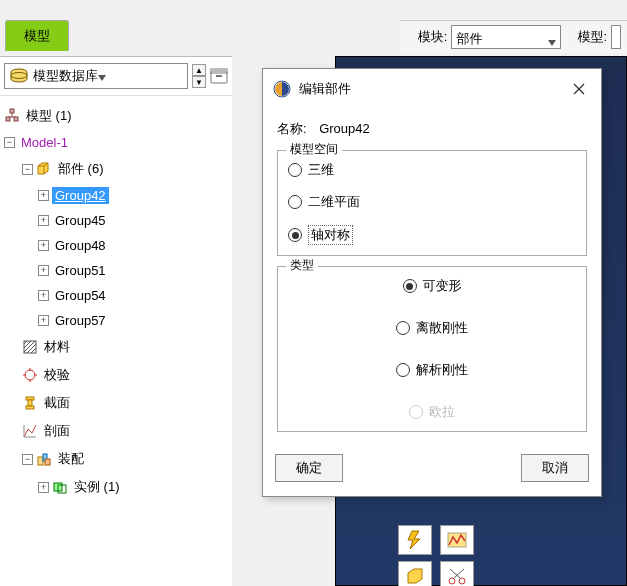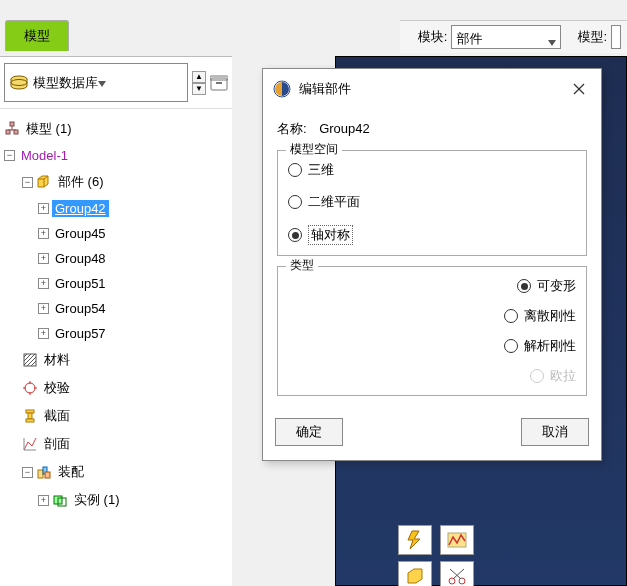--- a/index.html
+++ b/index.html
@@ -12,21 +12,21 @@
   .tab.active { background: #84cc16; }
   .top-right { position: absolute; right: 0; top: 20px; display: flex; align-items: center; gap: 4px; background: #f5f5f5; border-top: 1px solid #ccc; padding: 4px 6px; }
   .top-right label { margin-left: 12px; }
   .select { border: 1px solid #888; background: #fff; height: 24px; min-width: 110px; display: flex; align-items: flex-end; justify-content: space-between; padding: 0 4px; cursor: pointer; }
   .select .chev { font-size: 10px; color: #555; }
   .select.small { min-width: 8px; }
 
   
   .left-panel { position: absolute; left: 0; top: 56px; width: 232px; bottom: 0; background: #fff; border-top: 1px solid #bbb; }
   .db-row { display: flex; align-items: center; padding: 6px 4px; gap: 4px; border-bottom: 1px solid #ddd; }
-  .db-select { flex: 1; border: 1px solid #888; background: #fff; height: 39px; display: flex; align-items: center; padding: 0 4px; cursor: pointer; }
+  .db-select { flex: 1; border: 1px solid #888; background: #fff; height: 26px; display: flex; align-items: center; padding: 0 4px; cursor: pointer; }
   .db-icon { width: 20px; height: 16px; }
   .spin { width: 14px; display: flex; flex-direction: column; }
   .spin .sb { height: 12px; border: 1px solid #999; display: flex; align-items: center; justify-content: center; font-size: 8px; cursor: pointer; background: #f5f5f5; }
   .arch { width: 18px; height: 18px; }
 
   .tree { padding: 6px 2px; }
   .tree-row { display: flex; align-items: center; padding: 4px 0; gap: 3px; white-space: nowrap; }
   .tree-row.indent1 { padding-left: 2px; }
   .tree-row.indent2 { padding-left: 20px; }
   .tree-row.indent3 { padding-left: 36px; }
@@ -41,21 +41,21 @@
   
   .dialog { position: absolute; left: 262px; top: 68px; width: 340px; background: #fff; border: 1px solid #888; box-shadow: 3px 3px 8px rgba(0,0,0,.2); }
   .dlg-title { display: flex; align-items: center; justify-content: space-between; padding: 8px 10px; }
   .dlg-title .ttxt { display: flex; align-items: center; gap: 8px; font-size: 15px; }
   .dlg-title .close { width: 24px; height: 24px; display: flex; align-items: center; justify-content: center; cursor: pointer; font-size: 14px; }
   .dlg-body { padding: 10px 14px 4px; }
   .name-row { margin-bottom: 12px; font-size: 15px; }
   .fieldset { border: 1px solid #aaa; padding: 10px 10px; margin-bottom: 10px; position: relative; }
   .fieldset .legend { position: absolute; top: -10px; left: 8px; background: #fff; padding: 0 4px; font-size: 12px; }
   .radio-row, .radio-col { display: flex; gap: 14px; align-items: flex-start; flex-direction: column; }
-  .radio-col { flex-direction: column; align-items: flex-end; gap: 12px; }
+  .radio-col { flex-direction: column; align-items: center; gap: 24px; }
   .radio { display: flex; align-items: center; gap: 6px; cursor: pointer; }
   .radio .r { width: 14px; height: 14px; border: 1.5px solid #333; border-radius: 50%; display: flex; align-items: center; justify-content: center; }
   .radio .r.sel::after { content: ""; width: 7px; height: 7px; background: #333; border-radius: 50%; }
   .radio.disabled { color: #bbb; cursor: default; }
   .radio.disabled .r { border-color: #ccc; }
   .two-col { display: flex; gap: 10px; }
   .two-col .fieldset { flex: 1; }
   .cb { display: flex; align-items: center; gap: 6px; margin-top: 28px; cursor: pointer; }
   .cb .box { width: 14px; height: 14px; border: 1.5px solid #333; }
   .dlg-buttons { display: flex; justify-content: space-between; padding: 8px 12px 14px; }

